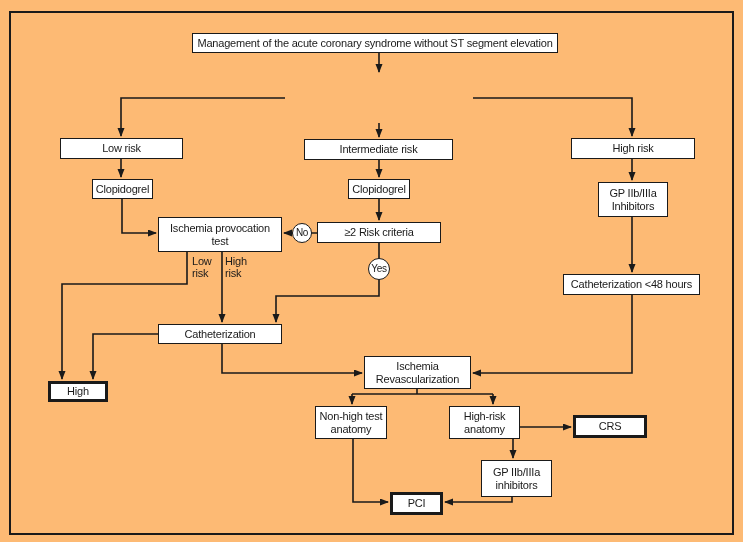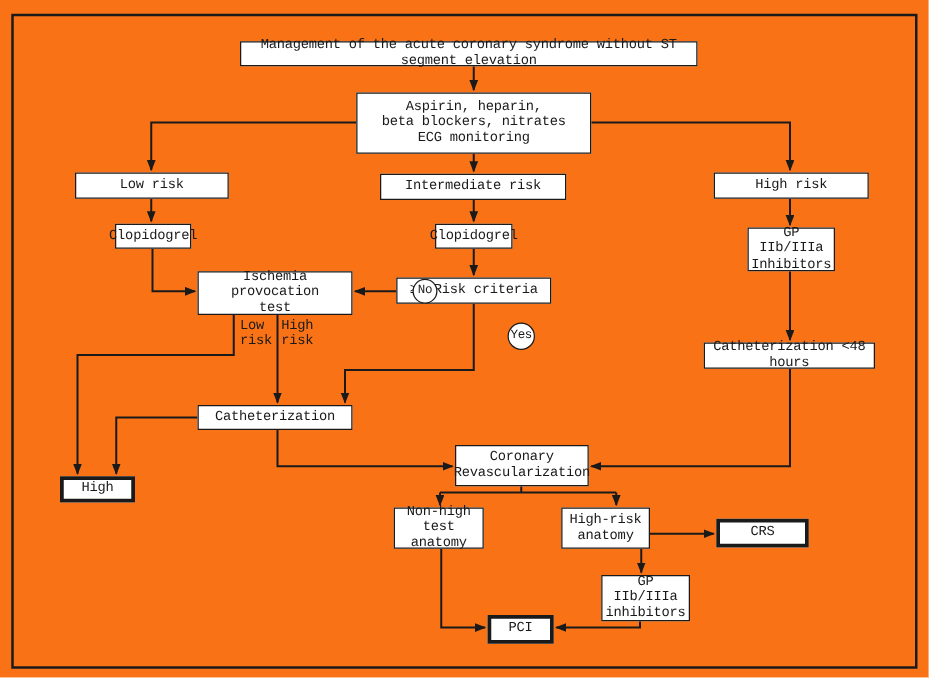--- a/index.html
+++ b/index.html
@@ -1,40 +1,40 @@
 <!DOCTYPE html>
 <html><head>
 <meta charset="utf-8">
 <style>
   html, body { margin: 0; padding: 0; background: #ffffff; }
   .stage {
     position: relative;
     width: 743px; height: 542px;
-    background: #f97316;
-    font-family: Liberation Mono, monospace;
+    background: #fdba74;
+    font-family: Liberation Sans, sans-serif;
     color: #1a1a1a;
     overflow: hidden;
   }
   .frame {
     position: absolute; left: 9px; top: 11px;
     width: 721px; height: 520px;
     border: 2px solid #1a1a1a;
     box-sizing: content-box;
   }
   .wires { position: absolute; left: 0; top: 0; }
   .node {
     position: absolute; box-sizing: border-box;
     border: 1.5px solid #1a1a1a; background: #ffffff;
     display: flex; align-items: center; justify-content: center;
     text-align: center;
     font-size: 11px; line-height: 1.14; letter-spacing: -0.2px;
     white-space: pre-line;
   }
   .node.bold { border-width: 3px; }
-  .node.circle { border-radius: 50%; font-size: 10px; letter-spacing: -0.3px; margin-left: 38px; }
+  .node.circle { border-radius: 50%; font-size: 10px; letter-spacing: -0.3px; }
   .floating {
     position: absolute;
     font-size: 11px; line-height: 1.05; letter-spacing: -0.2px;
     white-space: pre-line;
   }
 </style>
 </head>
 <body>
 
 <div class="stage">
@@ -71,23 +71,20 @@
       <path d="M493,394 L493,404" marker-end="url(#arw)"></path>
       <path d="M520,427 L571,427" marker-end="url(#arw)"></path>
       <path d="M513,439 L513,458" marker-end="url(#arw)"></path>
       <path d="M512,497 L512,502 L445,502" marker-end="url(#arw)"></path>
       <path d="M353,439 L353,502 L388,502" marker-end="url(#arw)"></path>
     </g>
   </svg>
 
   <div class="node" style="left:192px; top:33px; width:366px; height:20px;">Management of the acute coronary syndrome without ST segment elevation</div>
 
-  <div class="node" style="left:285px; top:74px; width:188px; height:49px;">Aspirin, heparin,
-beta blockers, nitrates
-ECG monitoring</div>
 
   <div class="node" style="left:60px; top:138px; width:123px; height:21px;">Low risk</div>
 
   <div class="node" style="left:304px; top:139px; width:149px; height:21px;">Intermediate risk</div>
 
   <div class="node" style="left:571px; top:138px; width:124px; height:21px;">High risk</div>
 
   <div class="node" style="left:92px; top:179px; width:61px; height:20px;">Clopidogrel</div>
 
   <div class="node" style="left:348px; top:179px; width:62px; height:20px;">Clopidogrel</div>
@@ -109,21 +106,21 @@
 
   <div class="floating" style="left:225px; top:256px;">High
 risk</div>
 
   <div class="node" style="left:563px; top:274px; width:137px; height:21px;">Catheterization &lt;48 hours</div>
 
   <div class="node" style="left:158px; top:324px; width:124px; height:20px;">Catheterization</div>
 
   <div class="node bold" style="left:48px; top:381px; width:60px; height:21px;">High</div>
 
-  <div class="node" style="left:364px; top:356px; width:107px; height:33px;">Coronary
+  <div class="node" style="left:364px; top:356px; width:107px; height:33px;">Ischemia
 Revascularization</div>
 
   <div class="node" style="left:315px; top:406px; width:72px; height:33px;">Non-high test
 anatomy</div>
 
   <div class="node" style="left:449px; top:406px; width:71px; height:33px;">High-risk
 anatomy</div>
 
   <div class="node bold" style="left:573px; top:415px; width:74px; height:23px;">CRS</div>
 

